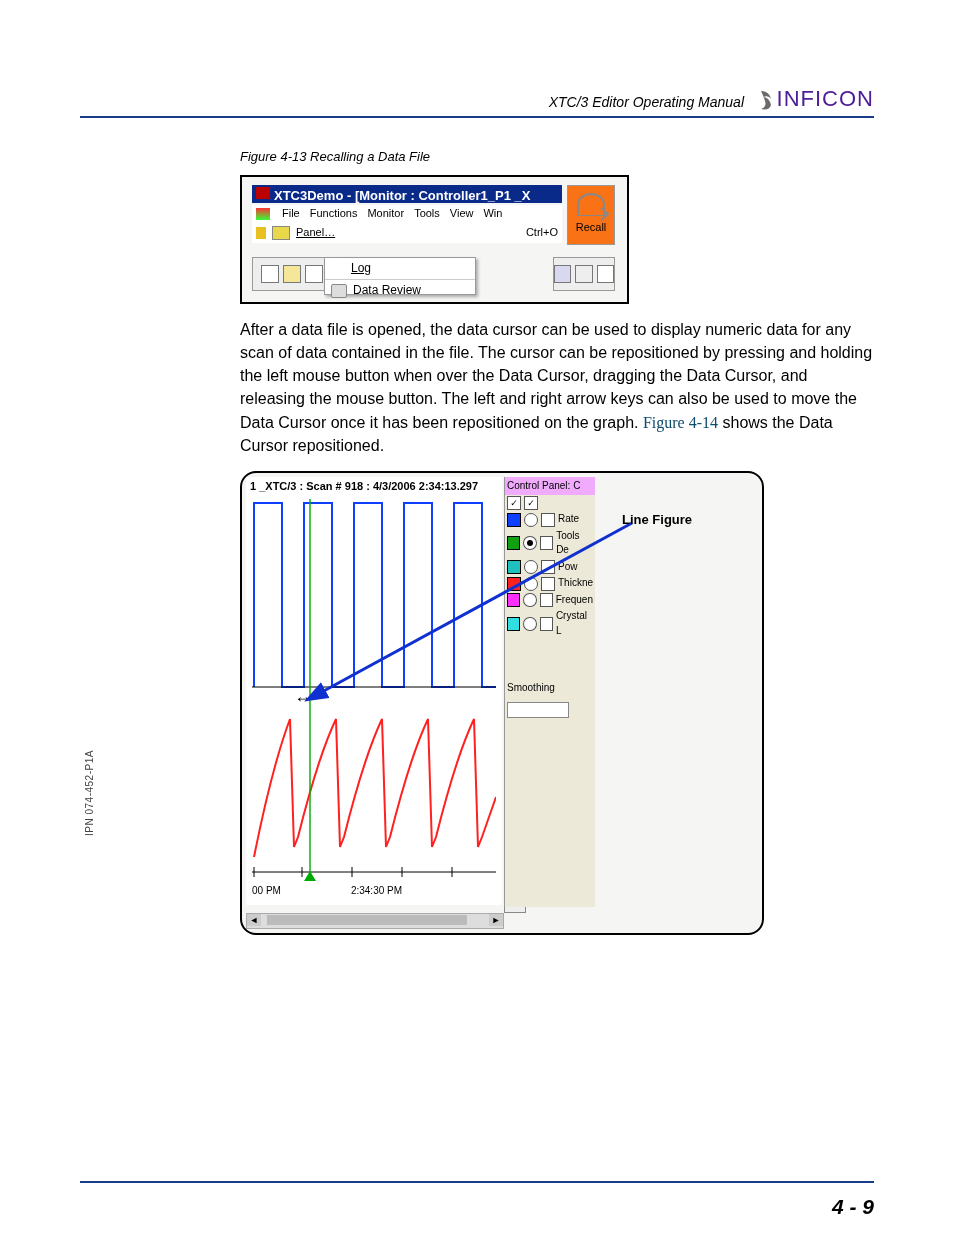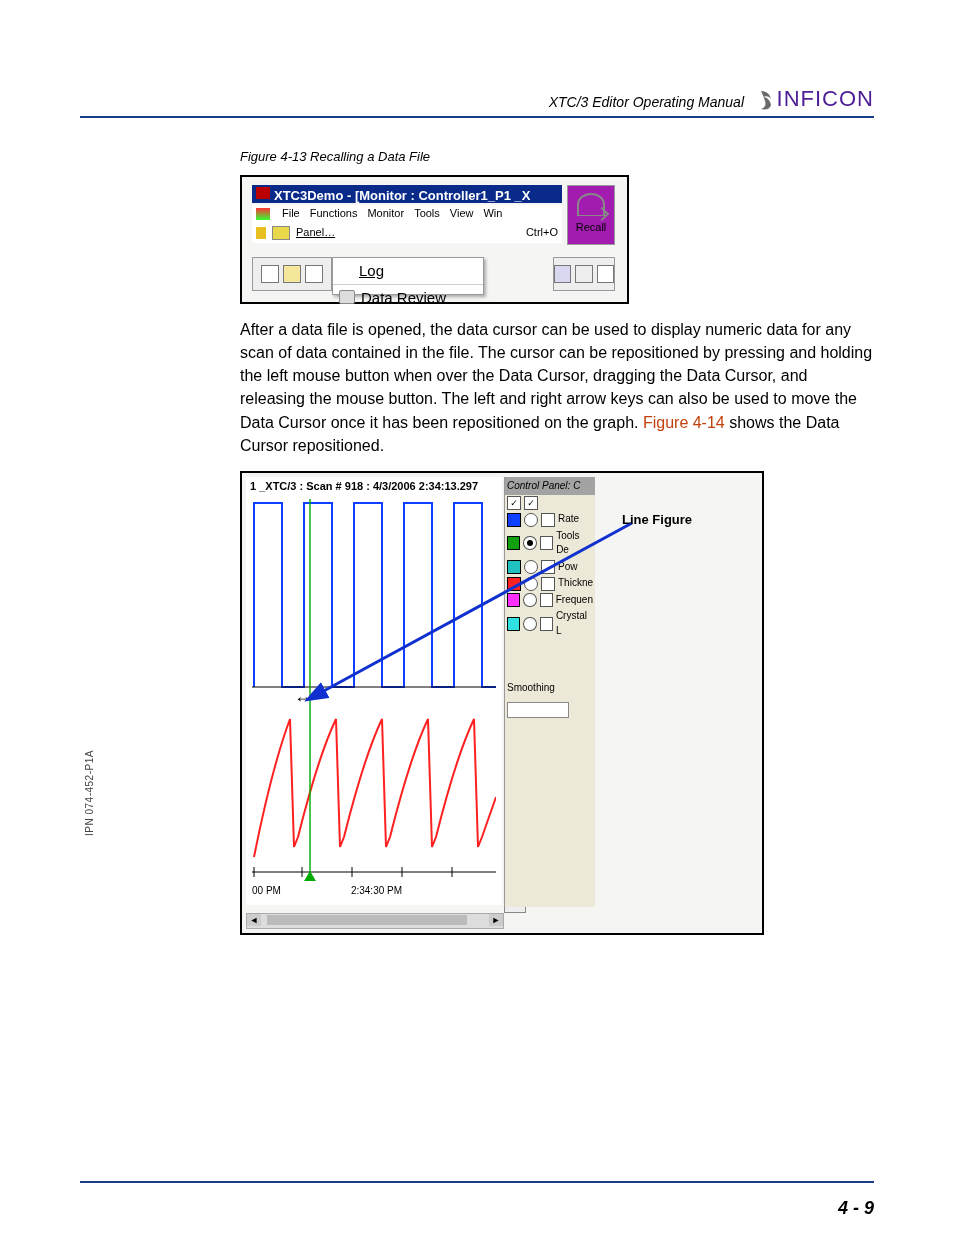--- a/index.html
+++ b/index.html
@@ -6,74 +6,74 @@
 .page { width:954px; height:1235px; position:relative; box-sizing:border-box; padding:60px 80px 78px 80px;margin-top:16px; }
 .header { position:relative; height:36px; }
 .header-title { font-style:italic; font-size:14px; position:absolute; right:130px; bottom:2px; }
 .brand { position:absolute; right:0; bottom:0; font-size:22px; font-weight:400; letter-spacing:1px; color:#4c1d95; }
 .brand-icon { display:inline-block; width:18px; height:22px; position:relative; margin-right:2px; vertical-align:middle; }
 .brand-icon svg { width:18px; height:22px; }
 .header-rule { border:none; border-top:2px solid #1a3a8a; margin:4px 0 0 0; }
 .content { margin-left:160px; margin-top:30px; font-size:16px; line-height:1.45; }
 .caption { font-style:italic; font-size:13px; margin:22px 0 8px 0; }
 .para { margin:14px 0; }
-.link { color:#c2410c; }
+.link { color:#0c4a6e;font-family:Liberation Serif, serif; }
 .fig { border:2px solid #000; background:#f5f5f3; position:relative; }
 
 .fig413 { width:385px; height:125px; }
 .f413-titlebar { position:absolute; left:10px; top:8px; width:310px; height:18px; background:#0a2a8a; color:#fff; font-size:13px; font-weight:bold; padding:2px 4px; box-sizing:border-box; display:flex; align-items:flex-start; }
 .f413-titlebar .tb-icon { width:14px; height:12px; background:#b00; margin-right:4px; }
 .f413-menubar { position:absolute; left:10px; top:28px; width:310px; height:18px; background:#fff; font-size:11px; padding:2px 4px; box-sizing:border-box; display:flex; gap:10px; align-items:center; }
 .f413-menubar .mb-icon { width:14px; height:12px; background:linear-gradient(#f33,#3f3); margin-right:2px; }
 .f413-open { position:absolute; left:10px; top:46px; width:310px; height:20px; background:#fff; font-size:11px; padding:2px 4px; box-sizing:border-box; display:flex; align-items:center; justify-content:space-between; }
 .f413-open .open-left { display:flex; align-items:center; gap:6px; }
 .folder-icon { width:16px; height:12px; background:#e8d84a; border:1px solid #888; }
 .lock-icon { width:10px; height:12px; background:#e8c020; }
-.f413-recall { position:absolute; right:12px; top:8px; width:46px; height:58px; background:#a21caf; border:1px solid #999; display:flex; flex-direction:column; align-items:center; justify-content:center; font-size:11px; gap:4px; }
+.f413-recall { position:absolute; right:12px; top:8px; width:46px; height:58px; background:#f97316; border:1px solid #999; display:flex; flex-direction:column; align-items:center; justify-content:center; font-size:11px; gap:4px; }
 .recall-glyph { width:24px; height:20px; border-radius:50% 50% 0 0; border:2px solid #888; border-bottom:1px solid #888; position:relative; }
 .recall-glyph:after { content:""; position:absolute; right:-4px; bottom:-4px; width:8px; height:8px; border-right:2px solid #888; border-bottom:2px solid #888; transform:rotate(-45deg); }
 .f413-tb2 { position:absolute; left:10px; top:80px; width:78px; height:32px; background:#eee; border:1px solid #999; display:flex; align-items:center; justify-content:center; gap:4px; }
 .f413-tb2 div { width:16px; height:16px; border:1px solid #777; background:#fff; }
-.f413-menu2 { position:absolute; left:90px; top:80px; width:150px; height:36px; background:#fff; border:1px solid #999; font-size:15px; box-shadow:2px 2px 3px rgba(0,0,0,0.3); }
+.f413-menu2 { position:absolute; left:82px; top:80px; width:150px; height:36px; background:#fff; border:1px solid #999; font-size:12px; box-shadow:2px 2px 3px rgba(0,0,0,0.3); }
 .f413-menu2 div { padding:2px 6px; display:flex; align-items:center; gap:6px; }
 .f413-menu2 .sep { border-top:1px solid #ccc; }
 .f413-tb3 { position:absolute; right:12px; top:80px; width:60px; height:32px; background:#eee; border:1px solid #999; display:flex; align-items:center; justify-content:center; gap:4px; }
 .f413-tb3 div { width:16px; height:16px; border:1px solid #777; background:#fff; }
 
-.fig414 { width:520px; height:460px; margin-top:8px; }
+.fig414 { width:520px; height:460px; margin-top:8px;border-radius:16px; }
 .f414-chartarea { position:absolute; left:4px; top:4px; width:256px; height:428px; background:#fff; }
 .f414-chart-title { font-size:11px; font-weight:bold; padding:2px 4px; }
 .f414-plot-top { position:absolute; left:6px; top:22px; width:244px; height:190px; }
 .f414-plot-bot { position:absolute; left:6px; top:230px; width:244px; height:170px; }
 .f414-axis-labels { position:absolute; left:6px; bottom:6px; width:244px; font-size:10px; display:flex; gap:70px; }
 .f414-scrollbar { position:absolute; left:4px; bottom:4px; right:auto; width:256px; height:14px; background:#ddd; border:1px solid #aaa; }
 .f414-scrollbar .sb-thumb { position:absolute; left:20px; top:1px; height:10px; width:200px; background:#bbb; }
 .f414-scrollbar .sb-arrow { position:absolute; top:0; width:14px; height:12px; background:#ccc; text-align:center; font-size:9px; line-height:12px; }
 .f414-cursor-vline { position:absolute; left:63px; top:22px; width:2px; height:378px; background:#0a0; opacity:0.7; }
 .f414-cursor-handle { position:absolute; left:48px; top:206px; font-size:18px; font-weight:bold; }
 .f414-cursor-tri { position:absolute; left:58px; top:394px; width:0; height:0; border-left:6px solid transparent; border-right:6px solid transparent; border-bottom:10px solid #0a0; }
 .f414-zoom { position:absolute; left:262px; bottom:20px; width:22px; display:flex; flex-direction:column; gap:2px; }
 .f414-zoom div { width:20px; height:20px; border:1px solid #888; background:#eee; font-size:12px; text-align:center; line-height:18px; }
 .f414-panel { position:absolute; left:262px; top:4px; width:90px; height:430px; background:#ece9d8; border-left:1px solid #999; font-size:10px; }
-.f414-panel-title { background:#a3a3a3; padding:2px; font-size:10px;font-style:italic; }
+.f414-panel-title { background:#f0abfc; padding:2px; font-size:10px; }
 .f414-panel-row { display:flex; align-items:center; gap:3px; padding:1px 2px; }
 .chk { width:12px; height:12px; border:1px solid #555; background:#fff; display:inline-flex; align-items:center; justify-content:center; font-size:9px; }
 .rad { width:12px; height:12px; border:1px solid #555; border-radius:50%; background:#fff; display:inline-flex; align-items:center; justify-content:center; }
 .rad-dot { width:6px; height:6px; background:#000; border-radius:50%; }
 .swatch { width:12px; height:12px; border:1px solid #000; }
 .f414-panel-smooth { margin-top:40px; padding:2px; }
 .f414-panel-input { width:60px; height:14px; border:1px solid #888; background:#fff; margin:4px 2px; }
 
 .callout-arrow { position:absolute; }
 .callout-label { position:absolute; font-size:13px; font-weight:bold; }
 
 .side-text { position:absolute; left:84px; top:820px; font-size:10px; transform:rotate(-90deg); transform-origin:left top; color:#444; letter-spacing:0.5px; }
 
 .footer-rule { position:absolute; left:80px; right:80px; bottom:60px; border:none; border-top:2px solid #1a3a8a; }
-.page-number { position:absolute; right:80px; bottom:32px; font-style:italic; font-weight:bold; font-size:18px; }
+.page-number { position:absolute; right:80px; bottom:32px; font-style:italic; font-weight:bold; font-size:21px; }
 </style>
 </head>
 <body>
 
 <div class="page">
   <div class="header">
     <span class="header-title">XTC/3 Editor Operating Manual</span>
     <span class="brand">
       <span class="brand-icon">
         <svg viewBox="0 0 18 22">

